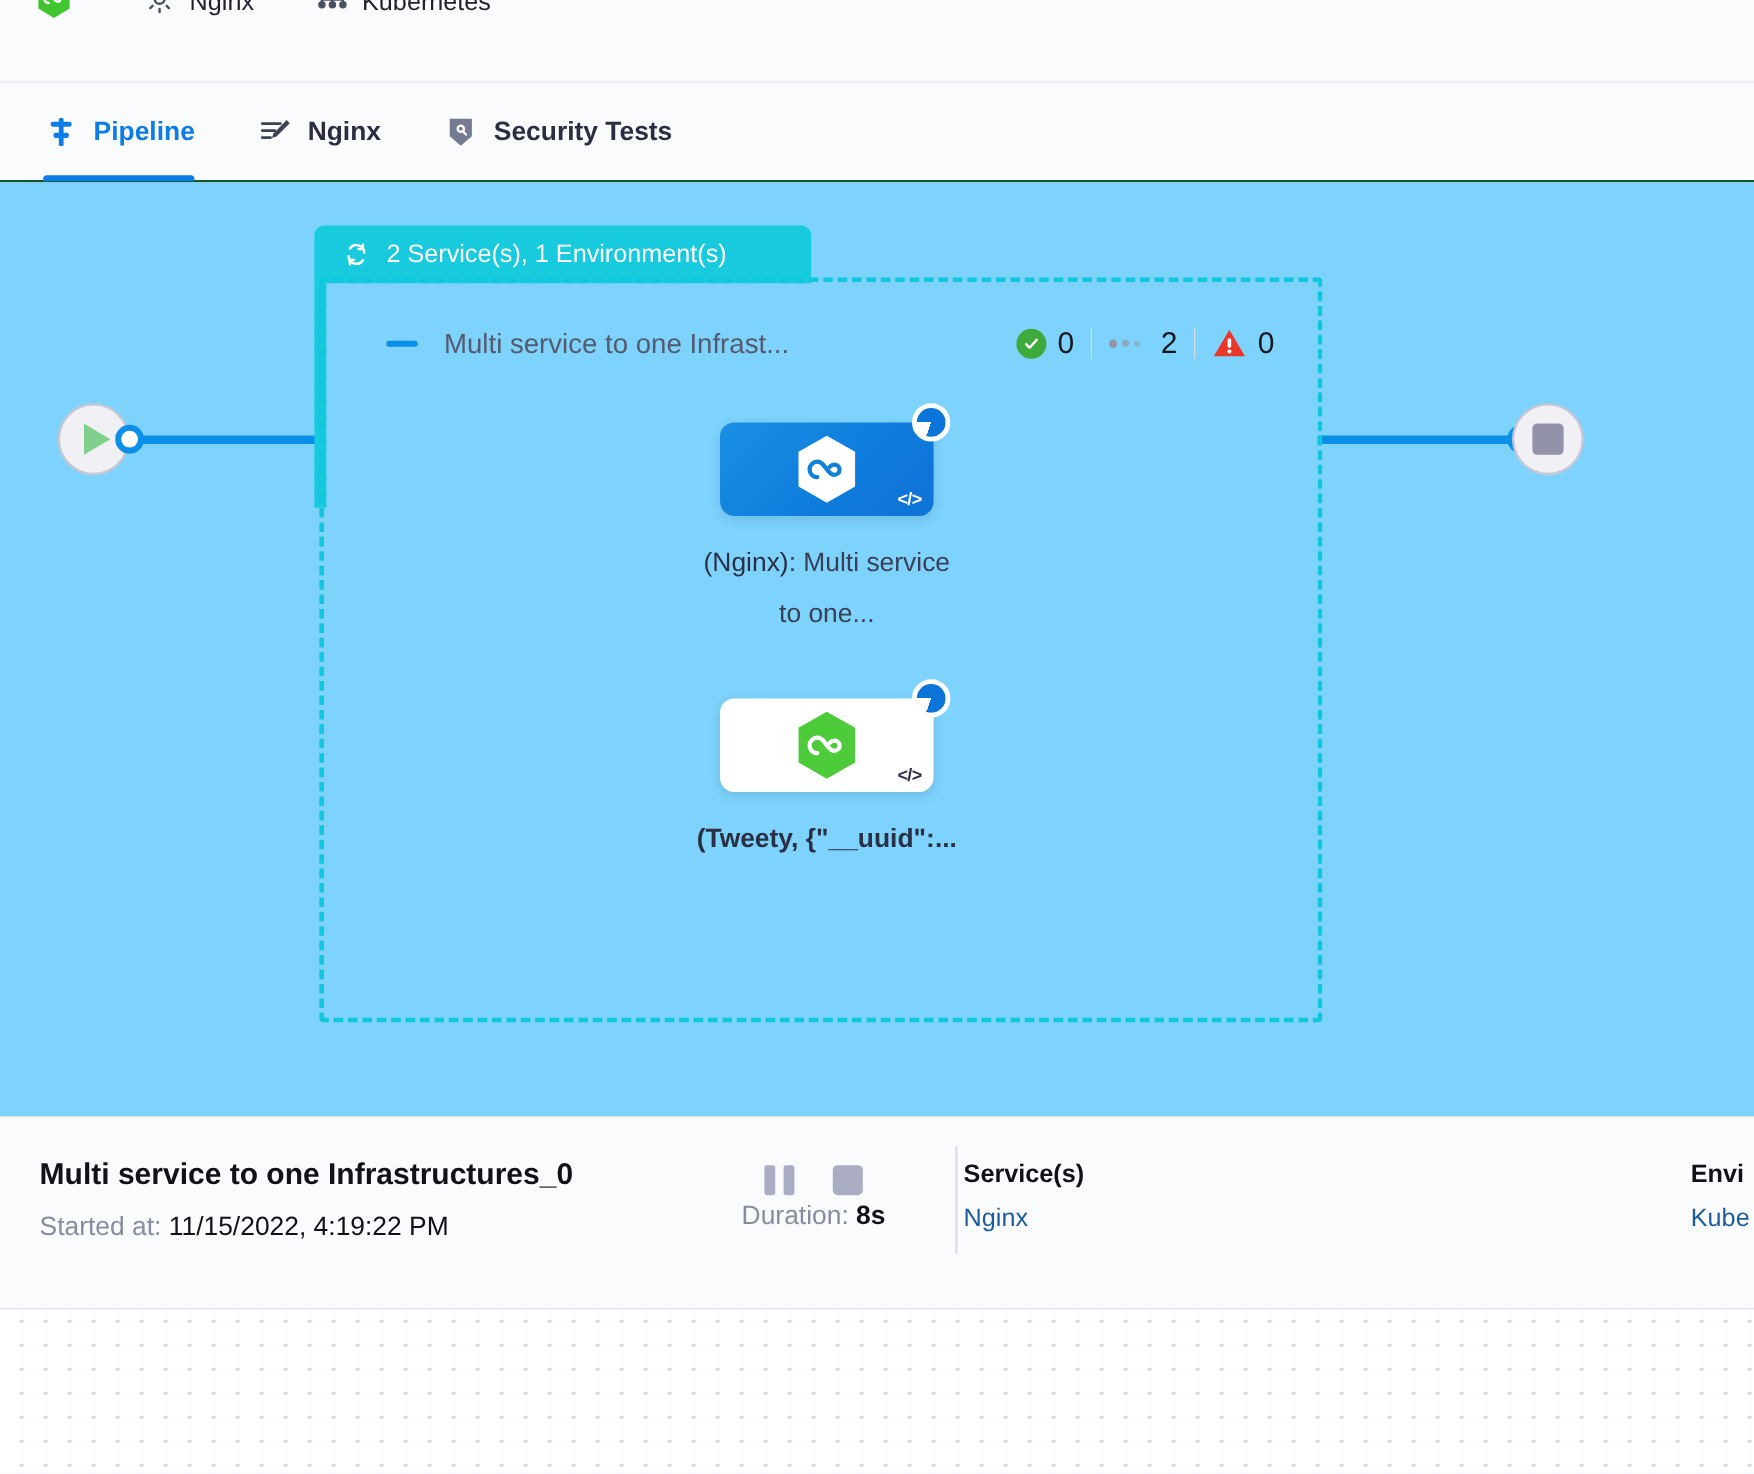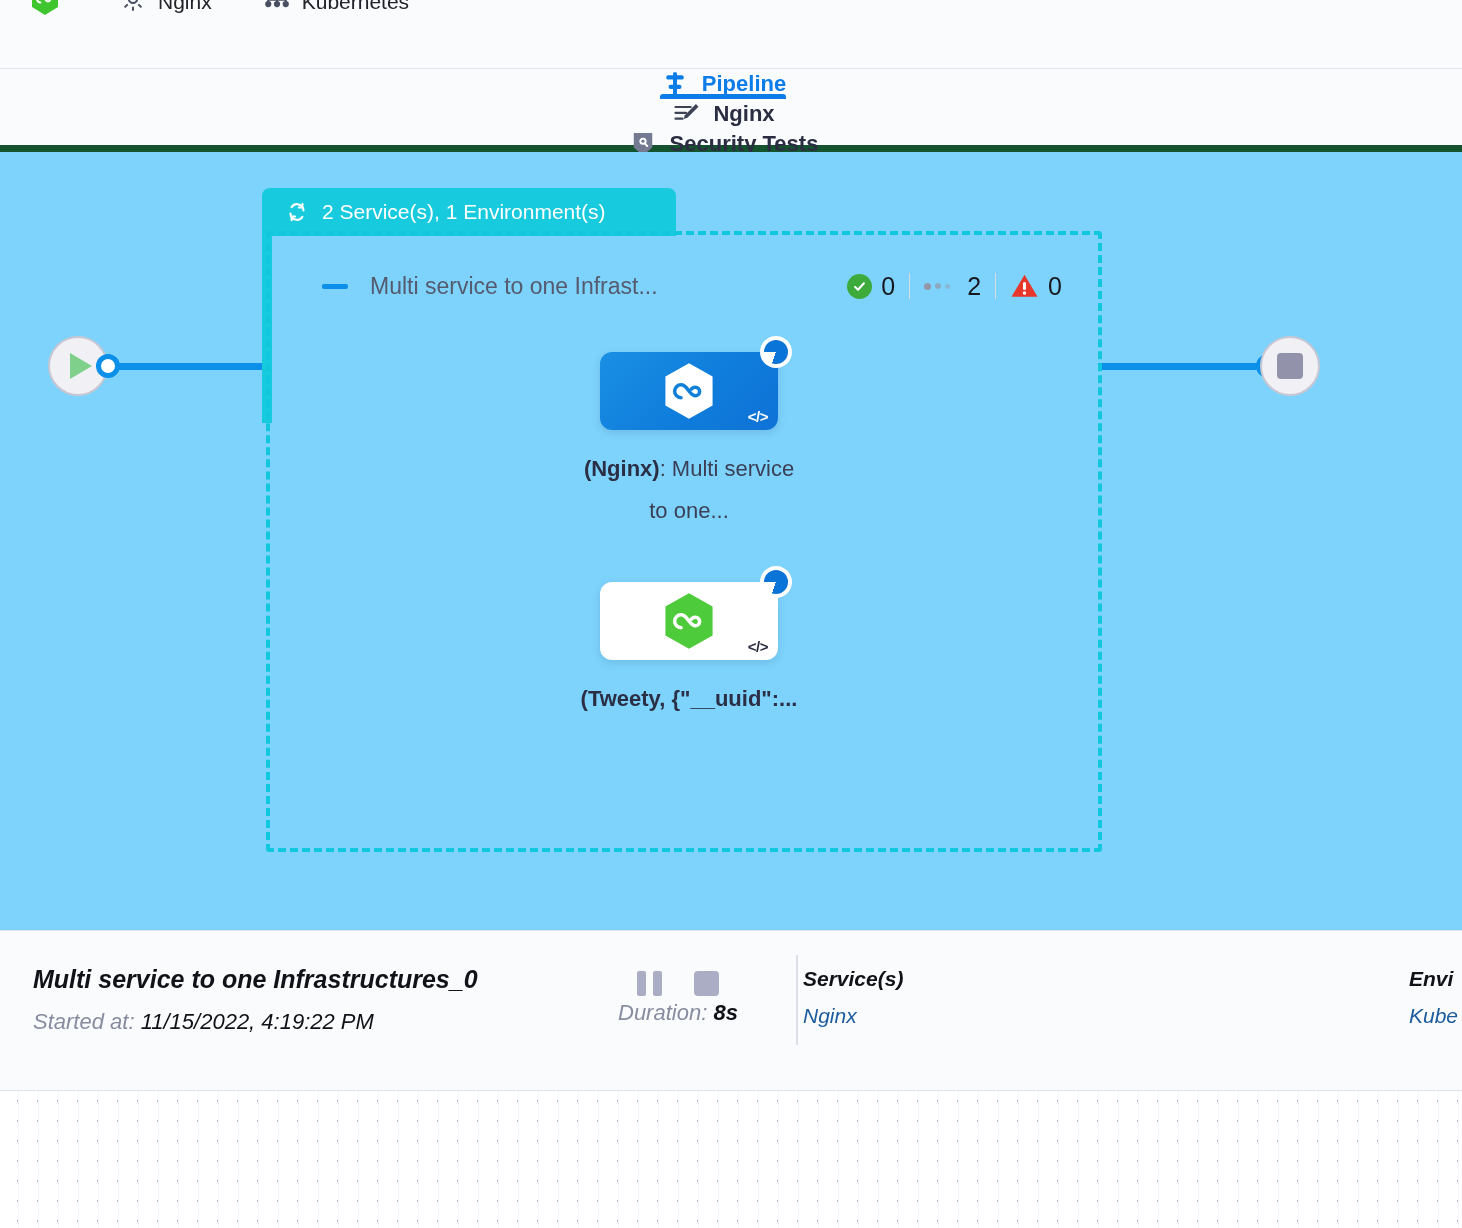--- a/index.html
+++ b/index.html
@@ -30,24 +30,23 @@
     font-size: 21px; color: #22222a; font-weight: 400;
   }
   .crumb.second { padding-left: 34px; }
   .crumb.third  { padding-left: 36px; }
   .crumb-label { white-space: nowrap; }
 
   
   .tabbar {
     position: absolute; left: 0; top: 69px; width: 1462px; height: 83px;
     background: #fafbfc;
-    border-bottom: 7px solid #14532d;
+    border-bottom: 2px solid #14532d;
     display: flex; align-items: center;
     padding-left: 36px;
-    flex-direction: column;
   }
   .tab {
     display: flex; align-items: center; gap: 12px;
     height: 83px; padding: 0 22px 0 0;
     margin-right: 30px;
     font-size: 22px; font-weight: 700; color: #2b2d42;
     position: relative; cursor: pointer;
     white-space: nowrap;
   }
   .tab.active { color: #0b7ce8; }
@@ -175,33 +174,33 @@
     box-shadow: 0 0 0 0 rgba(0,0,0,0);
   }
   .spinner.arc {
     background: conic-gradient(from 200deg, #ffffff 0deg 70deg, #0b74d8 70deg 360deg);
   }
   .step-label {
     margin-top: 18px; width: 220px; margin-left: -21px;
     text-align: center; font-size: 22px; line-height: 42px;
     color: #3a3f55;
   }
-  .step-label b { font-weight: 700; color: #2b2f45; }
+  .step-label b { font-weight: 400; color: #2b2f45; }
   .step-label .allbold { font-weight: 700; color: #2b2f45; }
 
   .step-1 { left: 600px; top: 200px; }
   .step-2 { left: 600px; top: 430px; }
 
   
   .detail {
     position: absolute; left: 0; top: 930px; width: 1462px; height: 160px;
     background: #fafbfc;
     border-top: 1px solid #e0e2ec;
   }
-  .detail-inner { position: relative; width: 100%; height: 100%; font-style: italic; }
+  .detail-inner { position: relative; width: 100%; height: 100%; }
   .d-title {
     position: absolute; left: 33px; top: 34px;
     font-size: 25px; font-weight: 700; color: #111218; white-space: nowrap;
   }
   .d-started {
     position: absolute; left: 33px; top: 78px;
     font-size: 22px; color: #101117; white-space: nowrap;
   }
   .d-started .muted { color: #878ca0; }
 

